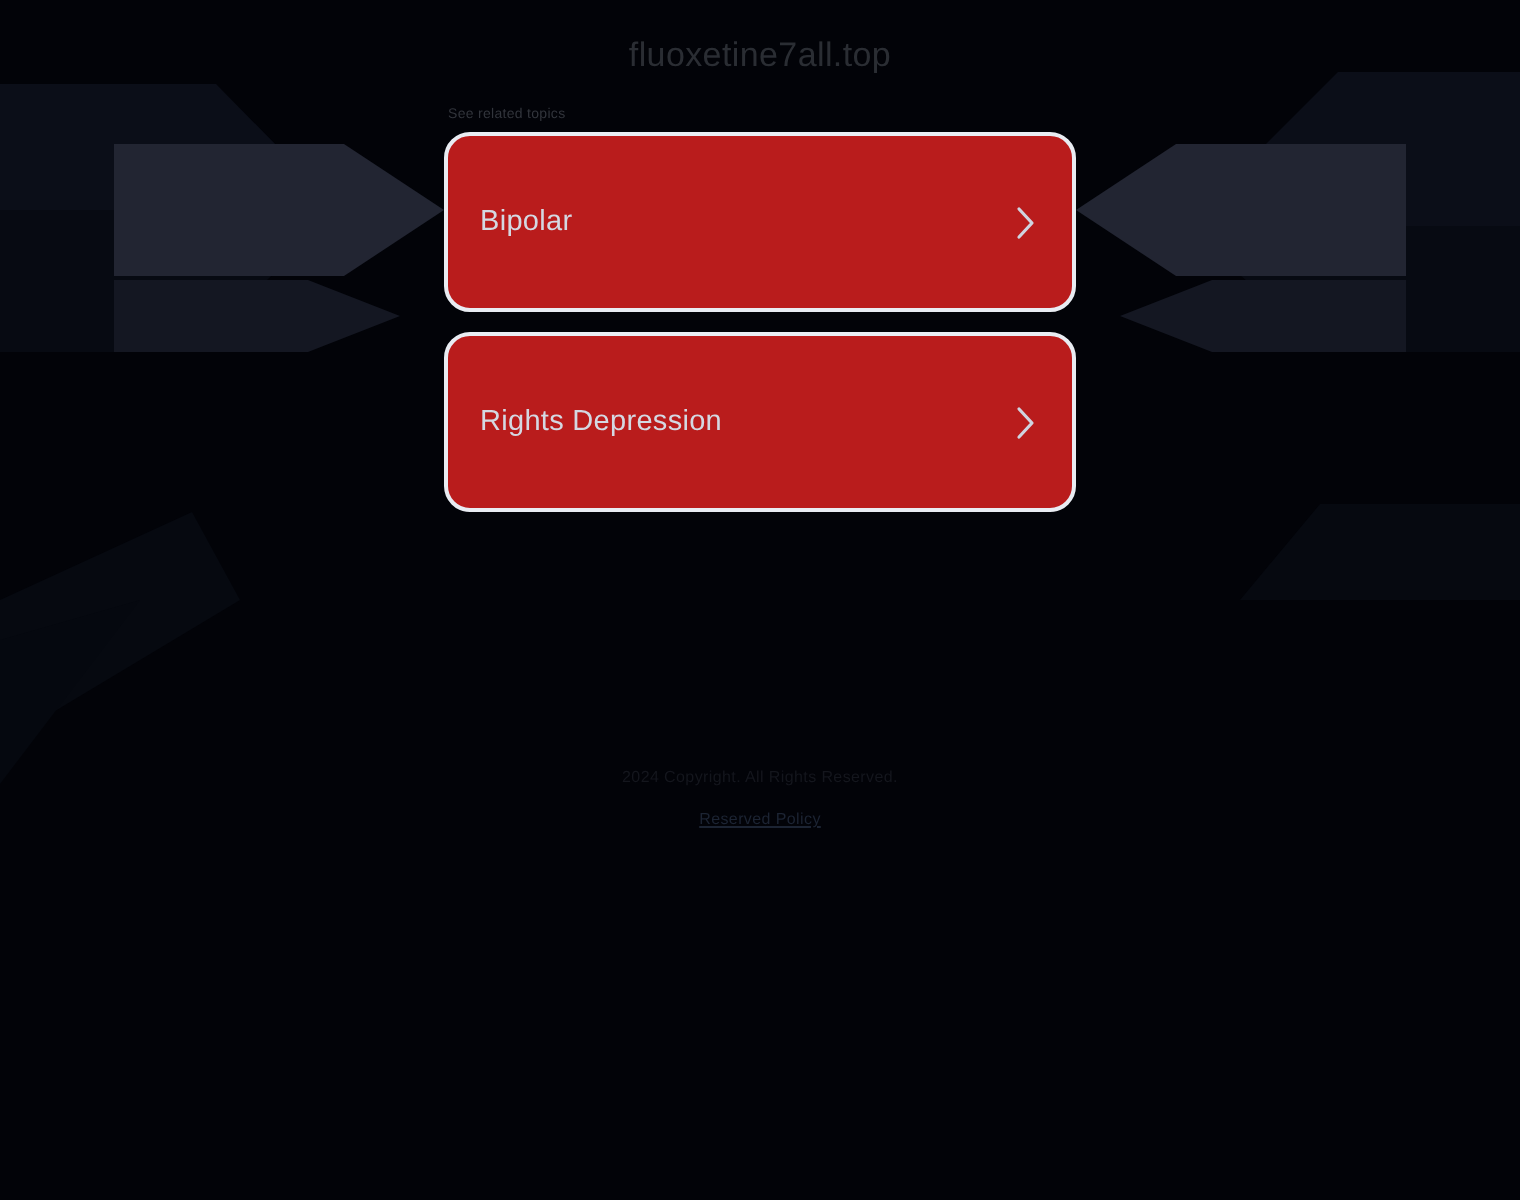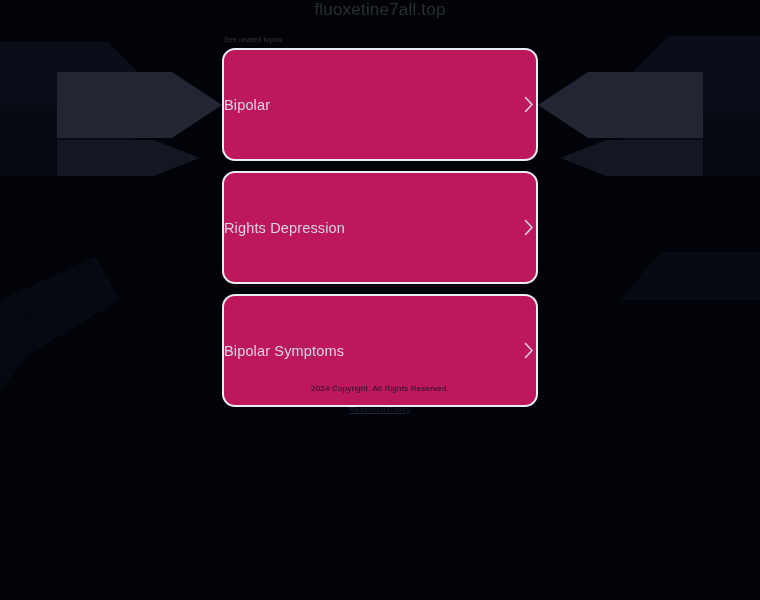--- a/index.html
+++ b/index.html
@@ -33,20 +33,21 @@
     position: relative;
     z-index: 2;
     width: 760px;
     height: 600px;
     display: flex;
     flex-direction: column;
     align-items: center;
   }
 
   .site-title {
+    margin-top: 18px;
     font-size: 17px;
     letter-spacing: 0.2px;
     color: #2a2d33;
     font-weight: 400;
     text-align: center;
     user-select: none;
   }
 
   .cards-region {
     margin-top: 15px;
@@ -58,29 +59,29 @@
     color: #32353c;
     letter-spacing: 0.15px;
     margin-left: 2px;
     margin-bottom: 4px;
     line-height: 9px;
   }
 
   .card {
     position: relative;
     width: 316px;
-    height: 113px;
+    height: 90px;
     margin-bottom: 10px;
     border: 2px solid #e9ecf2;
     border-radius: 13px;
-    background: #be185d;
+    background: #b91c1c;
     display: flex;
     align-items: center;
     justify-content: space-between;
-    padding: 0 0;
+    padding: 0 16px;
     cursor: pointer;
     text-decoration: none;
   }
 
   .card-label {
     font-size: 14.5px;
     color: #d4d8e2;
     letter-spacing: 0.15px;
     font-weight: 400;
   }
@@ -167,28 +168,20 @@
 
     <a class="card" href="#">
       <span class="card-label">Rights Depression</span>
       <span class="chevron-icon">
         <svg width="10" height="17" viewBox="0 0 10 17" fill="none">
           <path d="M1.5 1.5 L8 8.5 L1.5 15.5" stroke="#cfd4e0" stroke-width="1.6" stroke-linecap="round" stroke-linejoin="round"></path>
         </svg>
       </span>
     </a>
 
-    <a class="card" href="#">
-      <span class="card-label">Bipolar Symptoms</span>
-      <span class="chevron-icon">
-        <svg width="10" height="17" viewBox="0 0 10 17" fill="none">
-          <path d="M1.5 1.5 L8 8.5 L1.5 15.5" stroke="#cfd4e0" stroke-width="1.6" stroke-linecap="round" stroke-linejoin="round"></path>
-        </svg>
-      </span>
-    </a>
 
   </div>
 
   <div class="footer">
     <div class="copyright">2024 Copyright. All Rights Reserved.</div>
     <a class="privacy-link" href="#">Reserved Policy</a>
   </div>
 
 </div>
 

